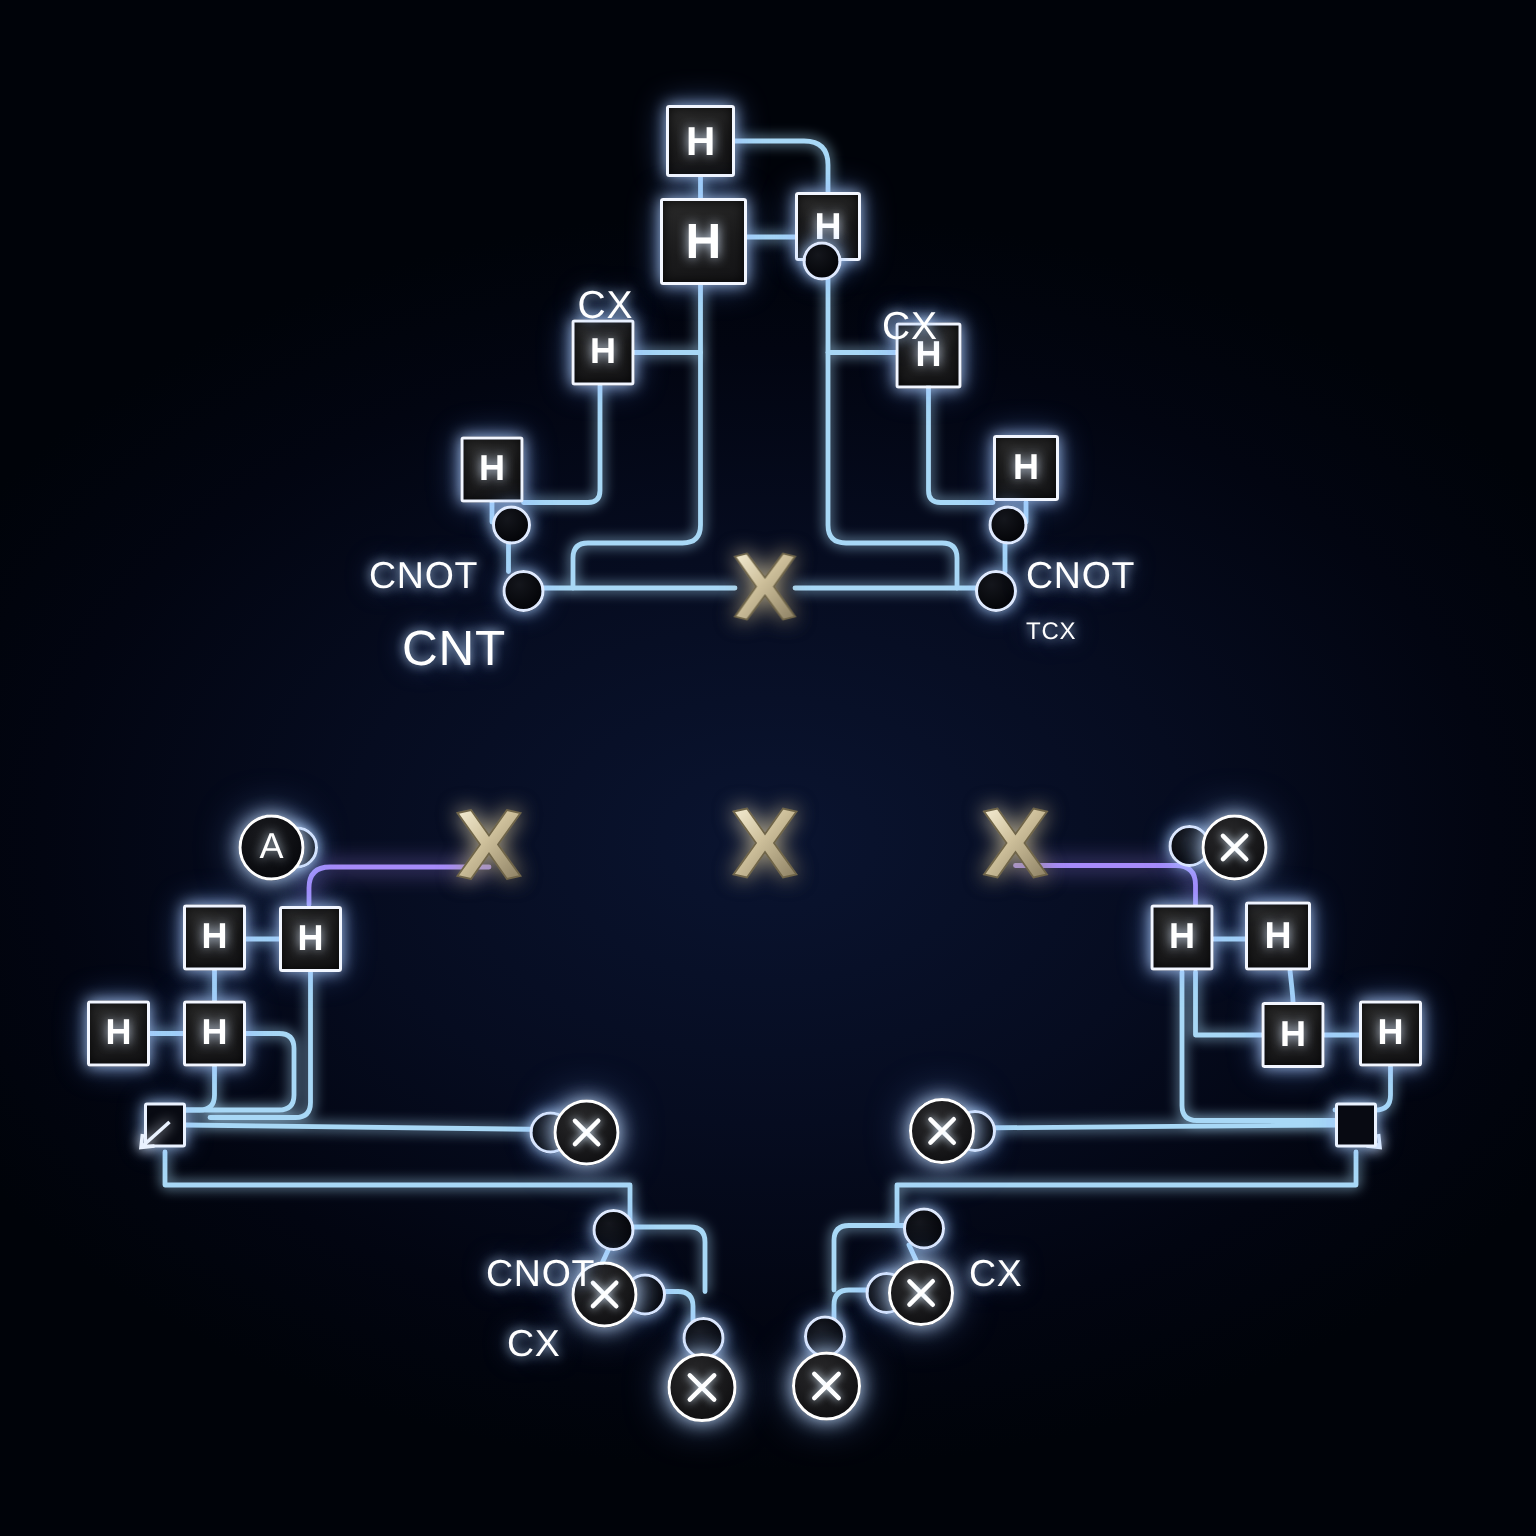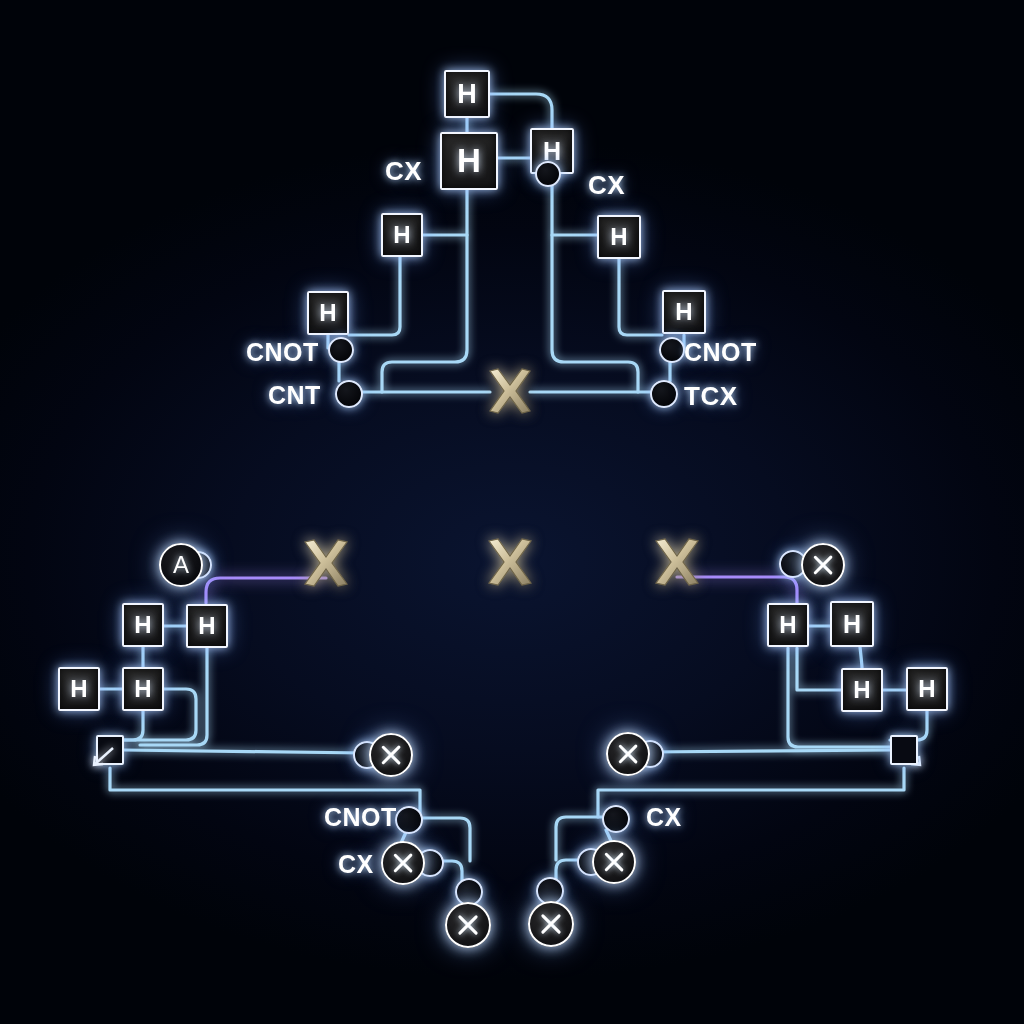--- a/index.html
+++ b/index.html
@@ -10,23 +10,24 @@
   }
   #stage{
     position:relative;width:1024px;height:1024px;
     background:
       radial-gradient(ellipse 620px 420px at 512px 560px, #0a1430 0%, #060c20 45%, #020511 78%, #000309 100%),
       radial-gradient(ellipse 520px 320px at 500px 230px, #061027 0%, #030814 60%, #00020a 100%),
       #01020a;
   }
   svg{position:absolute;inset:0;display:block;}
   .lbl{
-    position:absolute;color:#fff;font-weight:700;
+    position:absolute;color:#fff;font-weight:400;
     letter-spacing:.5px;white-space:nowrap;
     text-shadow:0 0 7px rgba(190,220,255,.95),0 0 16px rgba(120,170,255,.55);
+    margin-top:32px;
   }
   .gbox{
     position:absolute;box-sizing:border-box;
     background:linear-gradient(160deg,#2b2b2b 0%,#1b1b1c 55%,#141416 100%);
     border:2px solid #f2f6ff;border-radius:2px;
     display:flex;align-items:center;justify-content:center;
     color:#fff;font-weight:700;
     box-shadow:0 0 10px rgba(180,210,255,.85),0 0 22px rgba(110,160,255,.45),inset 0 0 8px rgba(0,0,0,.8);
     text-shadow:0 0 8px rgba(220,235,255,.95);
   }
@@ -253,20 +254,20 @@
   <div class="xgate" style="left:381px;top:841px;width:40px;height:40px"></div>
   <div class="xgate" style="left:445px;top:902px;width:42px;height:42px"></div>
   <div class="xgate" style="left:592px;top:840px;width:40px;height:40px"></div>
   <div class="xgate" style="left:528px;top:901px;width:42px;height:42px"></div>
 
   <div class="agate" style="left:159px;top:543px;width:40px;height:40px;font-size:24px">A</div>
 
   <div class="lbl" style="left:385px;top:156px;font-size:26px">CX</div>
   <div class="lbl" style="left:588px;top:170px;font-size:26px">CX</div>
   <div class="lbl" style="left:246px;top:338px;font-size:25px">CNOT</div>
-  <div class="lbl" style="left:268px;top:381px;font-size:25px">CNT</div>
+  <div class="lbl" style="left:268px;top:381px;font-size:33px">CNT</div>
   <div class="lbl" style="left:684px;top:338px;font-size:25px">CNOT</div>
-  <div class="lbl" style="left:684px;top:381px;font-size:26px">TCX</div>
+  <div class="lbl" style="left:684px;top:381px;font-size:16px">TCX</div>
   <div class="lbl" style="left:324px;top:803px;font-size:25px">CNOT</div>
   <div class="lbl" style="left:338px;top:850px;font-size:25px">CX</div>
   <div class="lbl" style="left:646px;top:803px;font-size:25px">CX</div>
 
 </div>
 
 </body></html>

